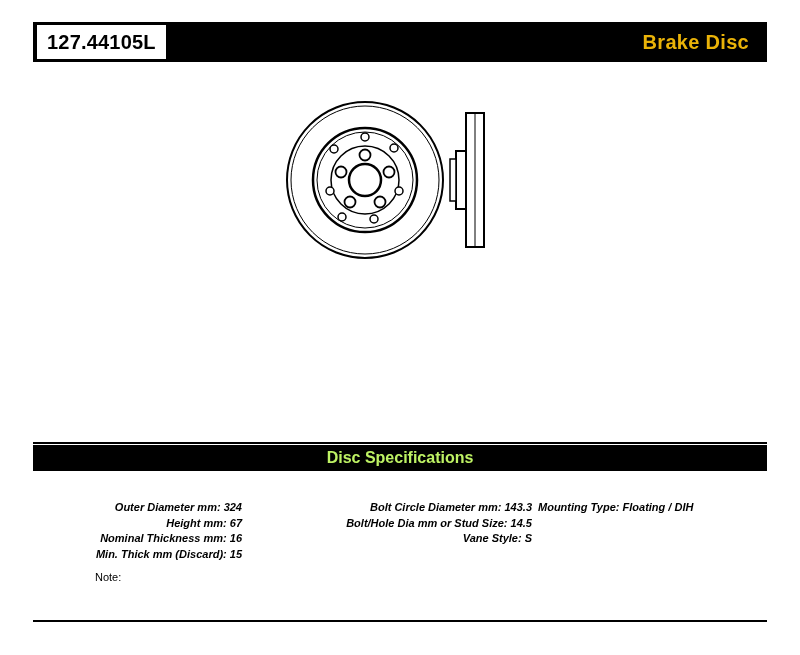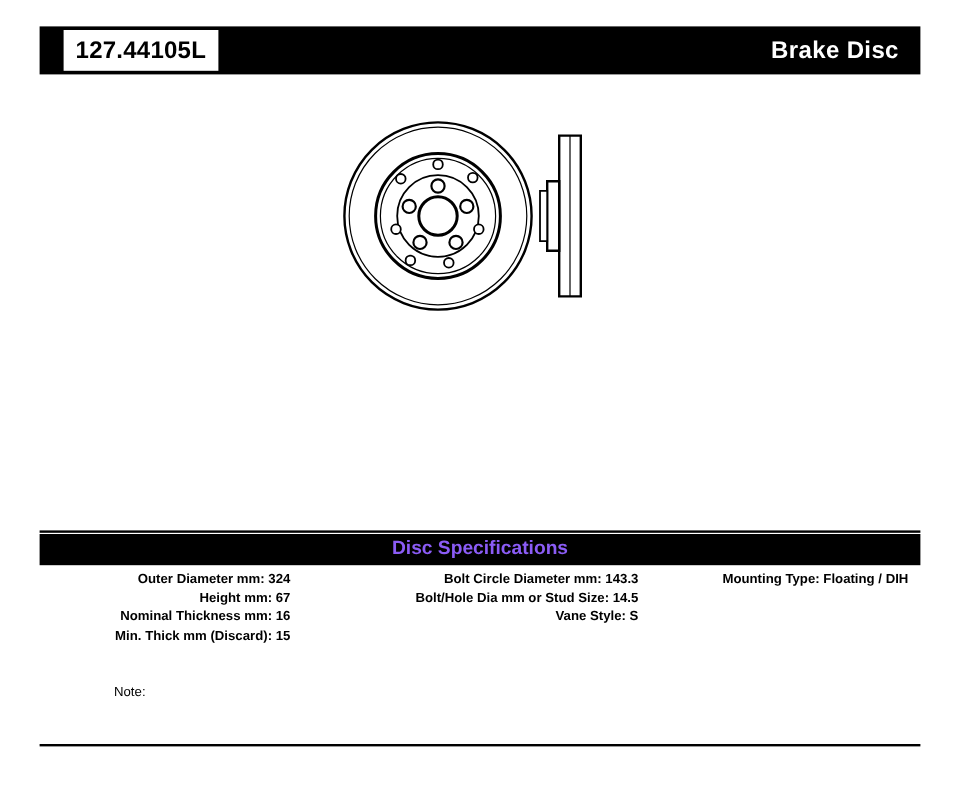--- a/index.html
+++ b/index.html
@@ -29,26 +29,26 @@
     justify-content: space-between;
     box-sizing: border-box;
   }
   .header-part-number {
     background: #ffffff;
     color: #000000;
     font-size: 20px;
     font-weight: bold;
     line-height: 1;
     padding: 7px 10px 7px 10px;
-    margin-left: 20px;
+    margin-left: 4px;
     letter-spacing: 0.2px;
     white-space: nowrap;
   }
   .header-title {
-    color: #ffffff;
+    color: #eab308;
     font-size: 20px;
     font-weight: bold;
     margin-right: 18px;
     letter-spacing: 0.3px;
     white-space: nowrap;
   }
 
   
   .drawing {
     position: absolute;
@@ -59,21 +59,21 @@
   }
 
   
   .spec-title-bar {
     position: absolute;
     left: 33px;
     top: 445px;
     width: 734px;
     height: 26px;
     background: #000000;
-    color: #8b5cf6;
+    color: #bef264;
     font-size: 16px;
     font-weight: bold;
     display: flex;
     align-items: center;
     justify-content: center;
     box-sizing: border-box;
   }
   .spec-rule-top {
     position: absolute;
     left: 33px;
@@ -87,41 +87,41 @@
     left: 33px;
     top: 620px;
     width: 734px;
     height: 2px;
     background: #000000;
   }
 
   .spec-columns {
     position: absolute;
     left: 33px;
-    top: 476px;
+    top: 500px;
     width: 734px;
     display: flex;
     font-size: 11px;
     font-weight: bold;
+    font-style: italic;
   }
   .col-left {
     width: 215px;
     text-align: right;
     padding-right: 6px;
     box-sizing: border-box;
   }
   .col-mid {
     width: 290px;
     text-align: right;
     padding-right: 6px;
     box-sizing: border-box;
   }
   .col-right {
     width: 229px;
-    text-align: right;
     padding-right: 10px;
     box-sizing: border-box;
   }
   .spec-line {
     line-height: 15.5px;
     white-space: nowrap;
   }
 
   .note {
     position: absolute;

